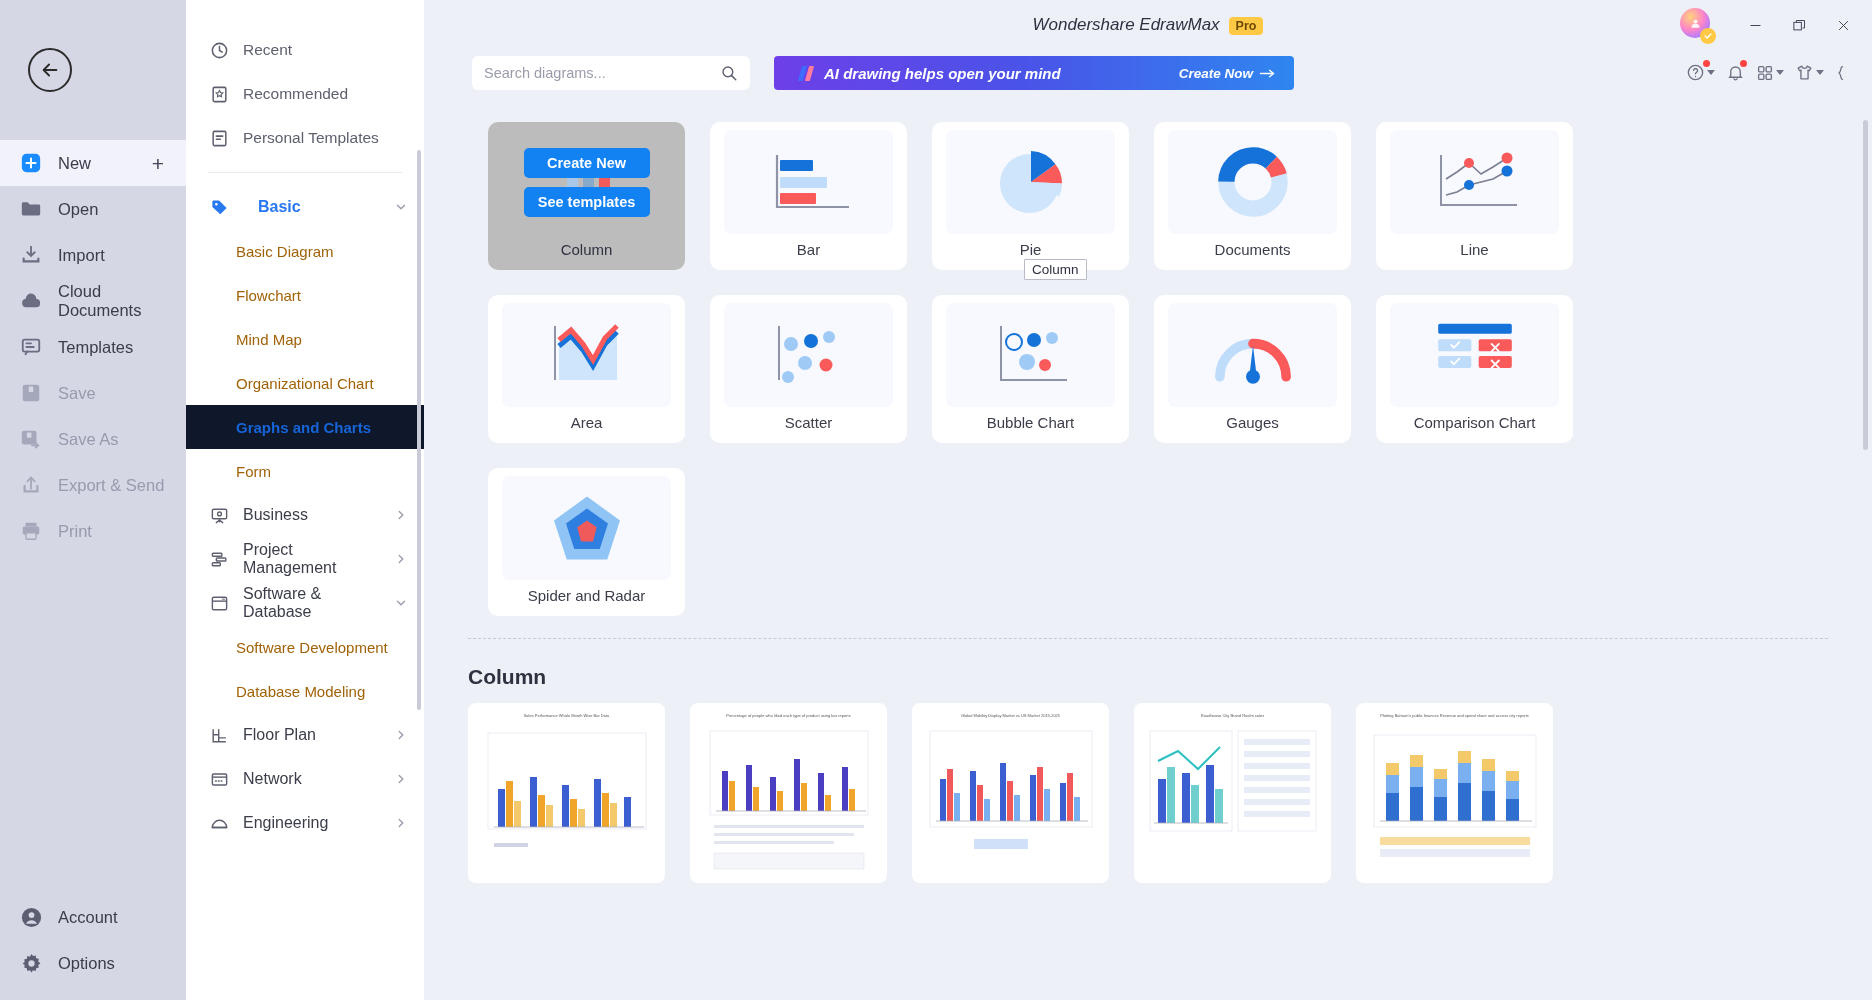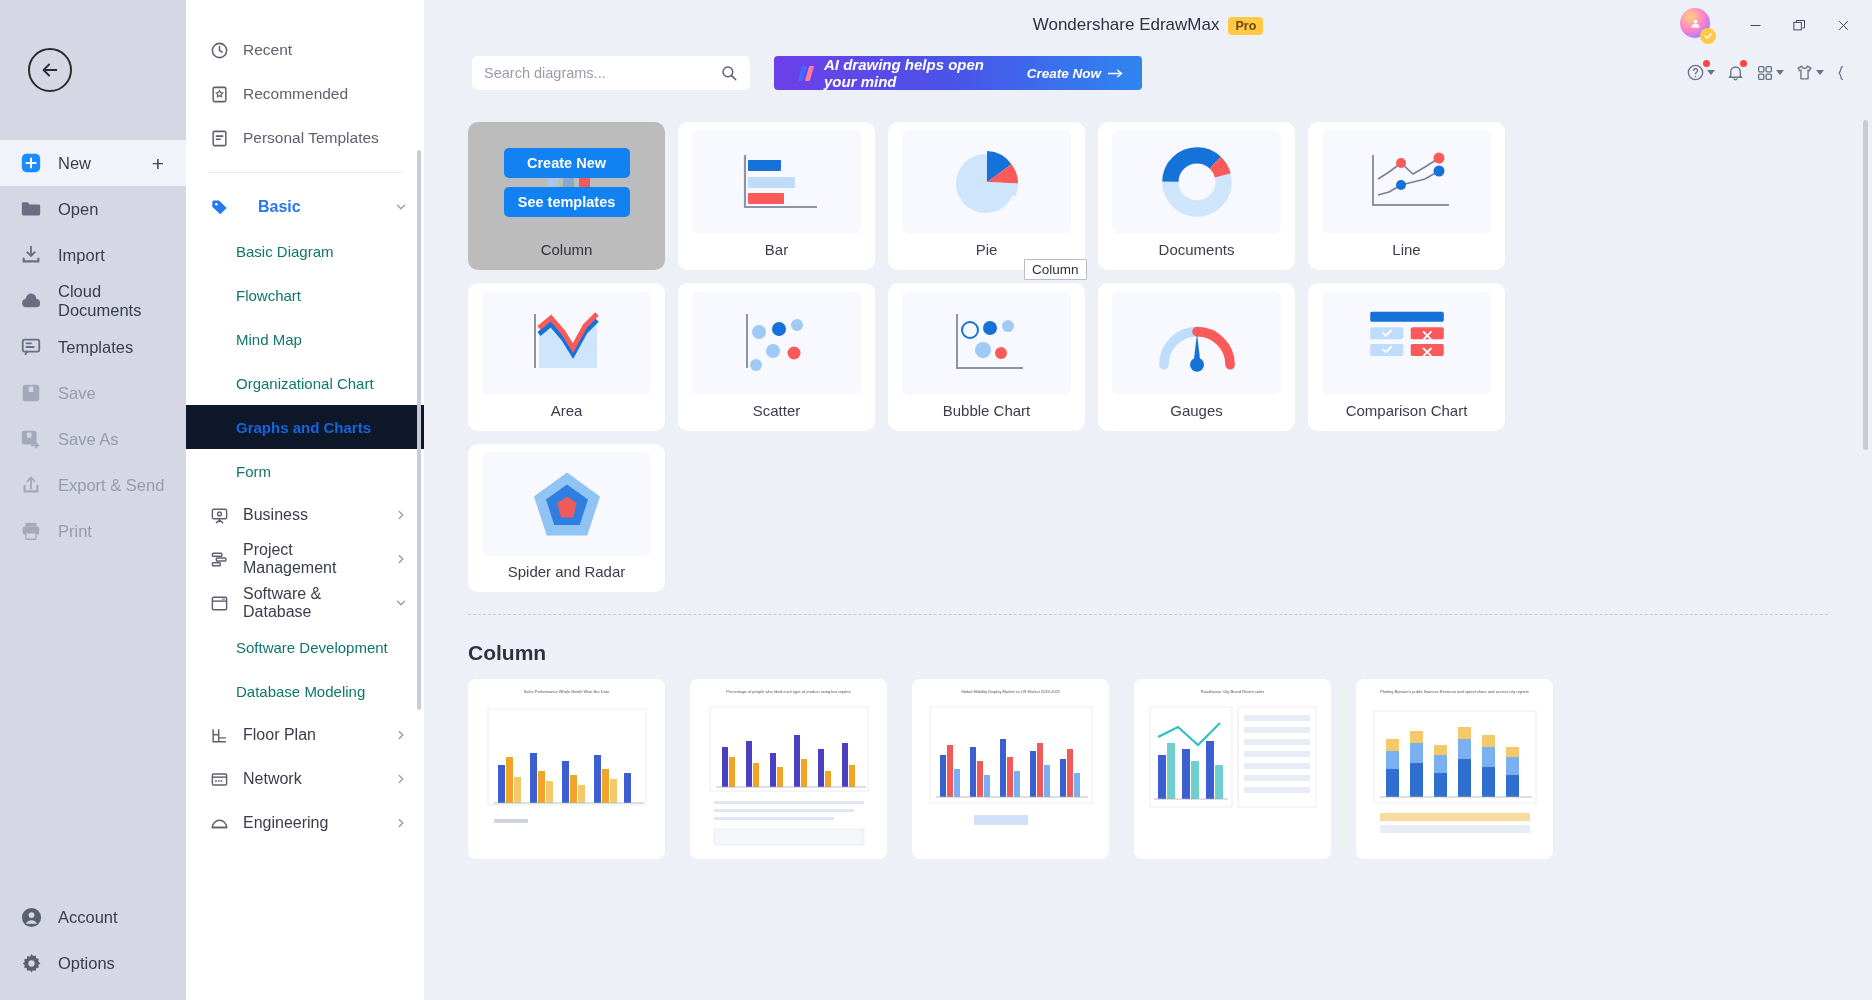--- a/index.html
+++ b/index.html
@@ -46,33 +46,33 @@
   .cat {
     height: 44px; display: flex; align-items: center;
     padding-left: 22px; gap: 13px; cursor: pointer;
     font-size: 15.5px; color: #5e6070;
   }
   .cat .ico { width: 22px; height:22px; display:flex; align-items:center; justify-content:center; flex:0 0 22px; }
   .cat .label { flex: 1; }
   .cat .chev { margin-right: 16px; color: #9a9cab; display:flex; }
   .cat.group { color: #3b3d4a; font-size: 16px; }
   .cat.basic-head { color: #2878f0; font-weight: 600; gap: 28px; }
-  .cat.sub { padding-left: 50px; font-size: 15px; color: #0f766e; }
+  .cat.sub { padding-left: 50px; font-size: 15px; color: #a16207; }
   .cat.sub.selected { background: #0f172a; color: #1565d8; font-weight: 700; }
   .cat-sep { height: 1px; background: #e8e9f0; margin: 12px 22px 12px 22px; }
   .cat-scroll {
     position: absolute; right: 3px; top: 150px; width: 4px; height: 560px;
     background: #c9cbd8; border-radius: 3px; cursor: pointer;
   }
 
   
   .main { flex: 1; height: 1000px; position: relative; background: #eef0f8; overflow: hidden; }
 
   .titlebar { height: 50px; display: flex; align-items: center; justify-content: center; position: relative; }
-  .app-title { font-size: 17px; color: #2f3140; }
+  .app-title { font-size: 17px; color: #2f3140; font-style: italic; }
   .pro-badge {
     background: #ffc845; color: #6b4b00; font-size: 12.5px; font-weight: 700;
     border-radius: 4px; padding: 2px 7px; margin-left: 9px; vertical-align: middle;
   }
   .win-ctrls { position: absolute; right: 10px; top: 0; height: 50px; display: flex; align-items: center; gap: 6px; }
   .avatar-wrap { position: relative; width: 34px; height: 34px; margin-right: 16px; cursor: pointer; }
   .avatar {
     width: 30px; height: 30px; border-radius: 50%;
     background: radial-gradient(circle at 35% 30%, #ffd27a 0%, #ff86c8 45%, #b07bff 75%, #7ad3ff 100%);
     display:flex; align-items:center; justify-content:center;
@@ -89,42 +89,43 @@
     background: #fff; border-radius: 6px; display: flex; align-items: center;
     padding: 0 12px; cursor: text;
   }
   .search-box input {
     flex: 1; border: none; outline: none; font-size: 14.5px; color: #3b3d4a;
     font-family: "Liberation Sans", sans-serif; background: transparent;
   }
   .search-box input::placeholder { color: #9a9cab; }
 
   .ai-banner {
-    position: absolute; left: 350px; top: 6px; width: 368px; height: 34px;
+    position: absolute; left: 350px; top: 6px; width: 520px; height: 34px;
     border-radius: 4px; display: flex; align-items: center; padding: 0 10px 0 26px;
     background: linear-gradient(90deg, #6d3fe8 0%, #4a53e8 48%, #2f86f0 100%);
     cursor: pointer; gap: 12px;
   }
   .ai-mark { display: flex; gap: 2px; }
   .ai-mark i { display:block; width: 5px; height: 15px; transform: skewX(-16deg); border-radius: 1px; }
   .ai-text { color: #fff; font-size: 15px; font-style: italic; font-weight: 700; flex: 1; }
   .ai-cta {
     color: #fff; font-size: 13.5px; font-style: italic; font-weight: 700;
     display: flex; align-items: center; gap: 6px; margin-right: 8px;
   }
   .hdr-icons { position: absolute; right: 16px; top: 10px; display: flex; align-items: center; gap: 5px; }
   .hdr-ic { position: relative; display: flex; align-items: center; gap: 2px; cursor: pointer; padding: 3px; }
   .dot { position: absolute; width: 7px; height: 7px; border-radius: 50%; background: #ff4242; top: 0px; right: 8px; }
   .caret { width: 0; height: 0; border-left: 4px solid transparent; border-right: 4px solid transparent; border-top: 5px solid #6e7183; }
 
   
   .grid-wrap { position: absolute; left: 0; top: 110px; right: 0; bottom: 0; overflow: hidden; }
   .grid {
-    display: grid; grid-template-columns: repeat(5, 197px); gap: 13px;
+    display: grid; grid-template-columns: repeat(5, 197px); gap: 25px;
     padding: 12px 0 0 44px;
+    margin-left: 20px;
   }
   .card {
     width: 197px; height: 148px; background: #fff; border-radius: 10px;
     display: flex; flex-direction: column; align-items: center; cursor: pointer;
     position: relative; overflow: hidden;
   }
   .card .thumb {
     width: 169px; height: 104px; margin-top: 8px; border-radius: 7px;
     background: #f7f9ff; display: flex; align-items: center; justify-content: center;
   }

